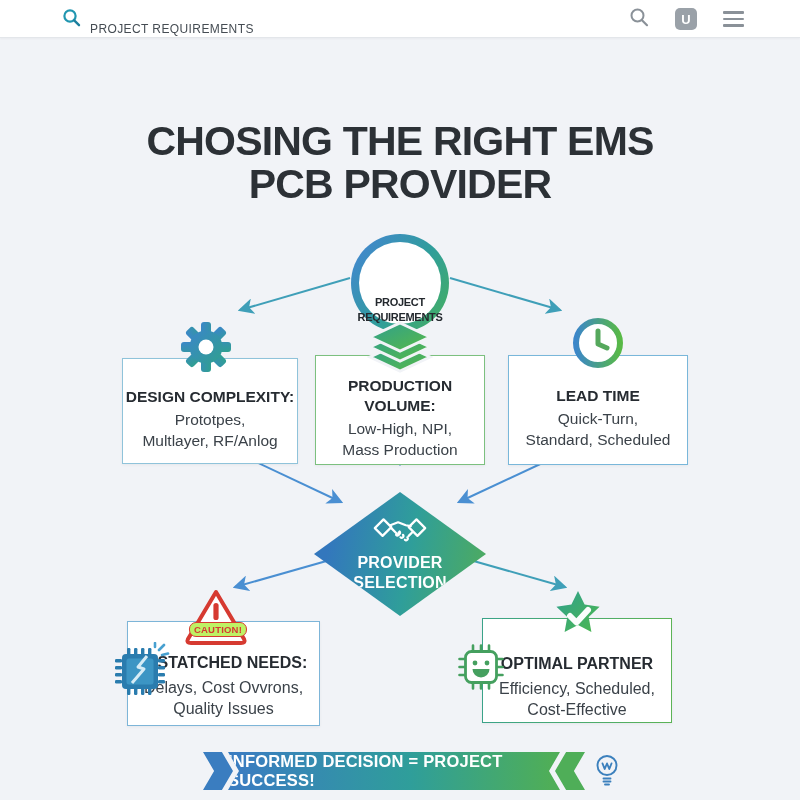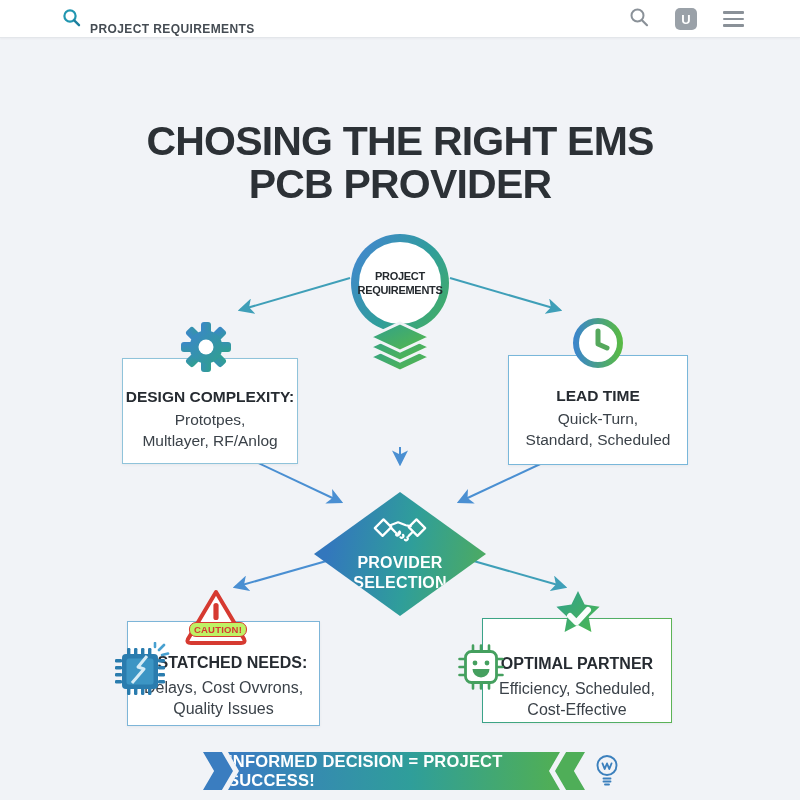--- a/index.html
+++ b/index.html
@@ -4,41 +4,41 @@
 <style>
   * { margin:0; padding:0; box-sizing:border-box; }
   html,body { width:800px; height:800px; }
   body { font-family:"Liberation Sans", sans-serif; background:var(--bg,#f1f3f7); overflow:hidden; }
   .screen { position:relative; width:800px; height:800px; }
 
   
   .topbar { position:absolute; left:0; top:0; width:800px; height:38px; background:#fff;
             border-bottom:1px solid #e3e6ea; box-shadow:0 1px 2px rgba(0,0,0,.04); z-index:5; }
   .tb-search { position:absolute; left:62px; top:0; height:38px; display:flex; align-items:center; gap:9px; cursor:pointer; }
-  .tb-label { font-size:12px; font-weight:700; letter-spacing:.4px; color:#454c53;margin-top:20px; }
+  .tb-label { font-size:12px; font-weight:400; letter-spacing:.4px; color:#454c53;margin-top:20px; }
   .tb-right { position:absolute; right:56px; top:0; height:38px; display:flex; align-items:center; gap:26px; }
   .badge-u { width:22px; height:22px; border-radius:5px; background:#9aa1a8; color:#fff; font-size:13px;
              font-weight:700; display:flex; align-items:center; justify-content:center; }
   .burger { display:flex; flex-direction:column; gap:4px; }
   .burger i { display:block; width:21px; height:2.5px; background:#8a9198; border-radius:1px; }
 
   
   .canvas { position:absolute; left:0; top:38px; width:800px; height:774px; background:var(--bg,#f1f3f7); }
   .overlay { position:absolute; left:0; top:0; width:800px; height:800px; z-index:1; pointer-events:none; }
   .node { position:absolute; z-index:2; }
 
   .title { position:absolute; left:0; top:82px; width:800px; text-align:center; z-index:2;
            font-size:41px; font-weight:800; letter-spacing:-.8px; line-height:1.06; color:var(--ink,#2c3136); }
 
   
   .root { left:351px; top:196px; width:98px; height:98px; border-radius:50%;
           background:linear-gradient(125deg,#4288cd 10%,#2f9e9a 55%,#43ad66 92%);
           display:flex; align-items:center; justify-content:center; }
   .root-inner { width:82px; height:82px; border-radius:50%; background:#fff; display:flex; flex-direction:column;
-                align-items:center; justify-content:center; text-align:center;
+                align-items:center; justify-content:flex-end; text-align:center;
                 font-size:11px; font-weight:700; letter-spacing:-.3px; line-height:1.3; color:#24292e; }
 
   
   .box { background:#fff; border:1.6px solid; display:flex; flex-direction:column; align-items:center;
          justify-content:center; text-align:center; box-shadow:0 1px 3px rgba(0,0,0,.05); }
   .box .h { font-size:15.5px; font-weight:700; color:#262b31; margin-bottom:3px; line-height:1.3; }
   .box .t { font-size:15.5px; color:#3b4249; line-height:1.32; }
   .box1 { left:122px; top:320px; width:176px; height:106px; border-color:#8fc3da; padding-top:16px; }
   .box2 { left:315px; top:317px; width:170px; height:110px; border-color:#7cc07f; padding-top:16px; }
   .box3 { left:508px; top:317px; width:180px; height:110px; border-color:#79b7da; padding-top:16px; }
@@ -180,20 +180,25 @@
           </defs>
         <circle cx="27" cy="27" r="22" fill="#fff" stroke="url(#gClk)" stroke-width="6"></circle>
         <path d="M27 15 V28 L36 32" stroke="#55a85c" stroke-width="5" fill="none" stroke-linecap="round" stroke-linejoin="round"></path>
       </svg>
     </span>
 
     <div class="node box box1">
       <div class="h">DESIGN COMPLEXITY:</div>
       <div class="t">Prototpes,</div>
       <div class="t">Multlayer, RF/Anlog</div>
+    </div>
+    <div class="node box box2">
+      <div class="h">PRODUCTION VOLUME:</div>
+      <div class="t">Low-High, NPI,</div>
+      <div class="t">Mass Production</div>
     </div>
     <div class="node box box3">
       <div class="h">LEAD TIME</div>
       <div class="t">Quick-Turn,</div>
       <div class="t">Standard, Scheduled</div>
     </div>
 
     <div class="node diamond">
       <span style="line-height:0; margin-bottom:4px;">
         <svg width="62" height="34" viewBox="0 0 64 34" fill="none" stroke="#fff" stroke-width="2.3" stroke-linecap="round" stroke-linejoin="round">

